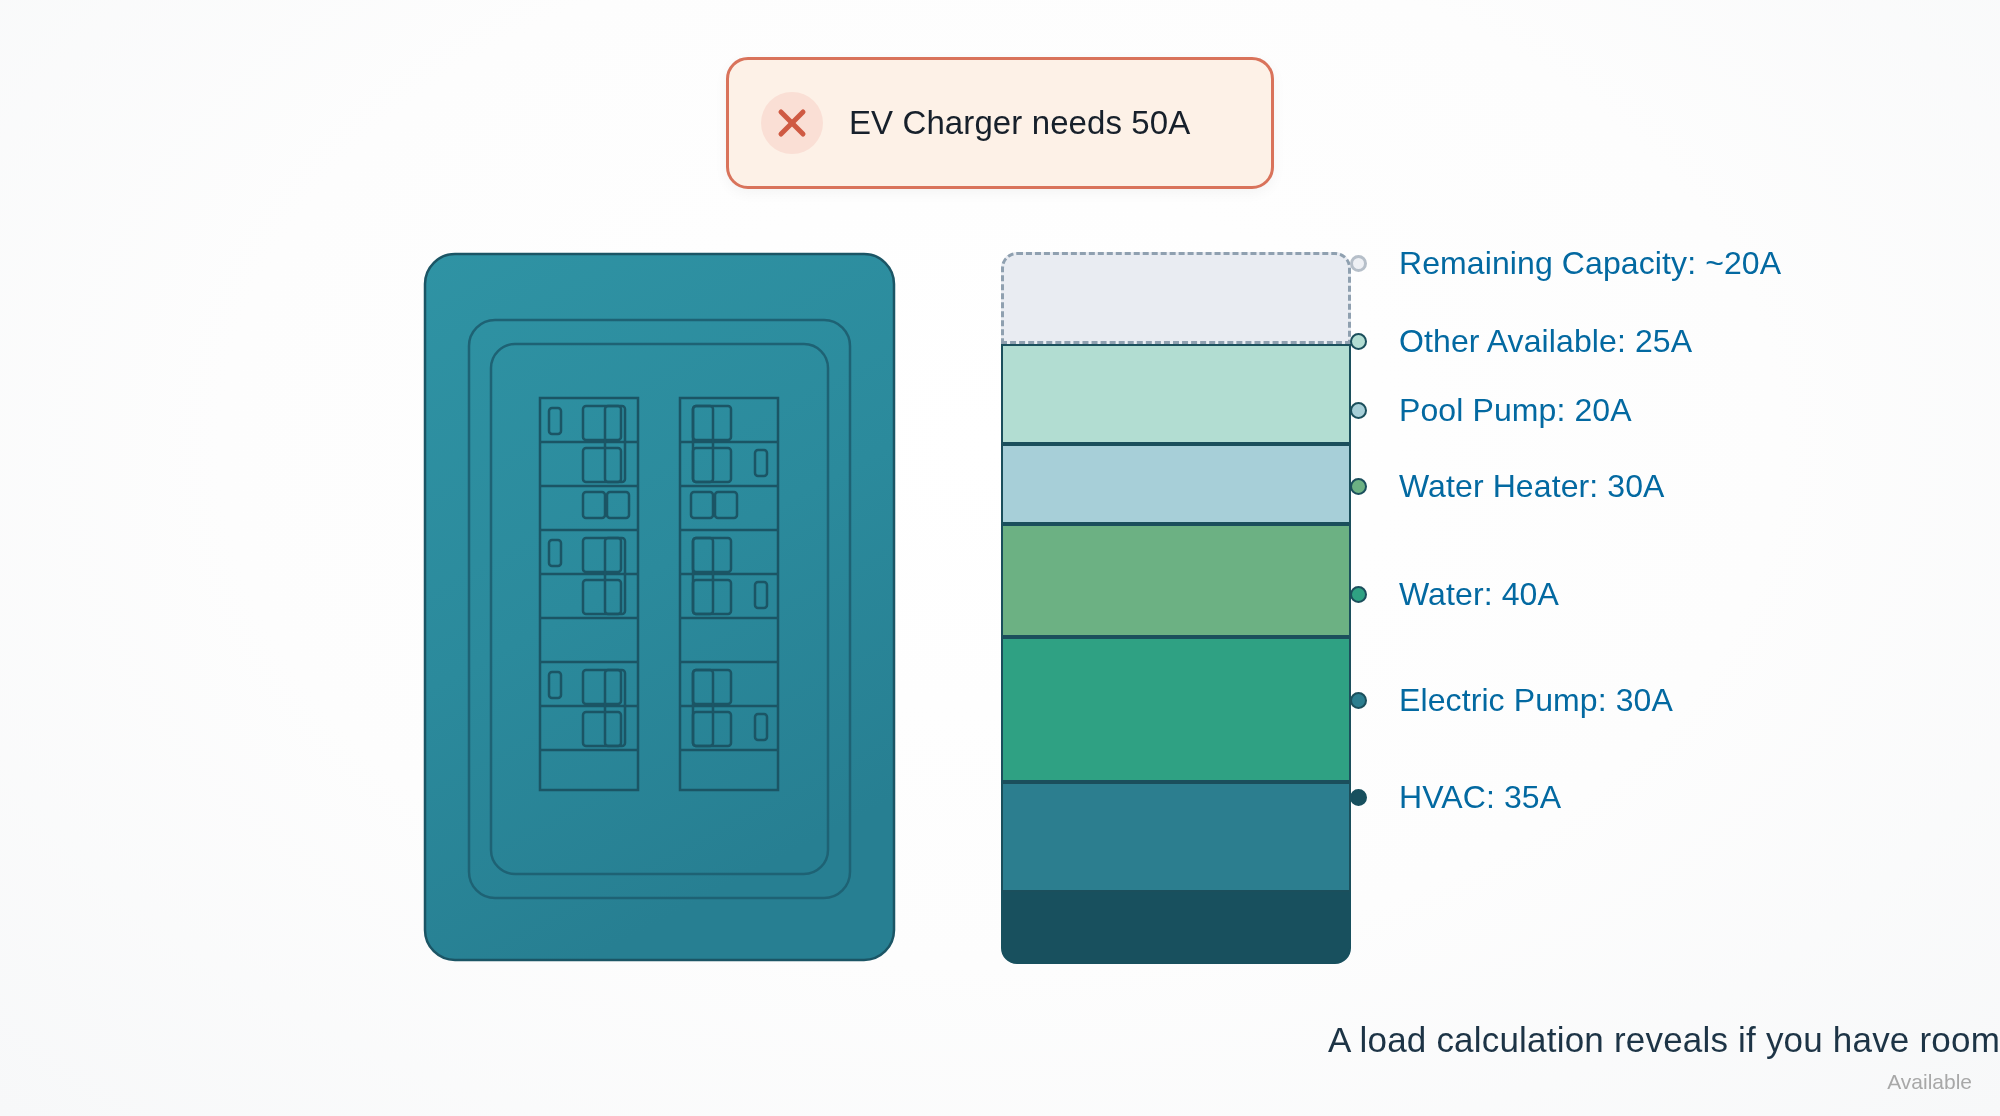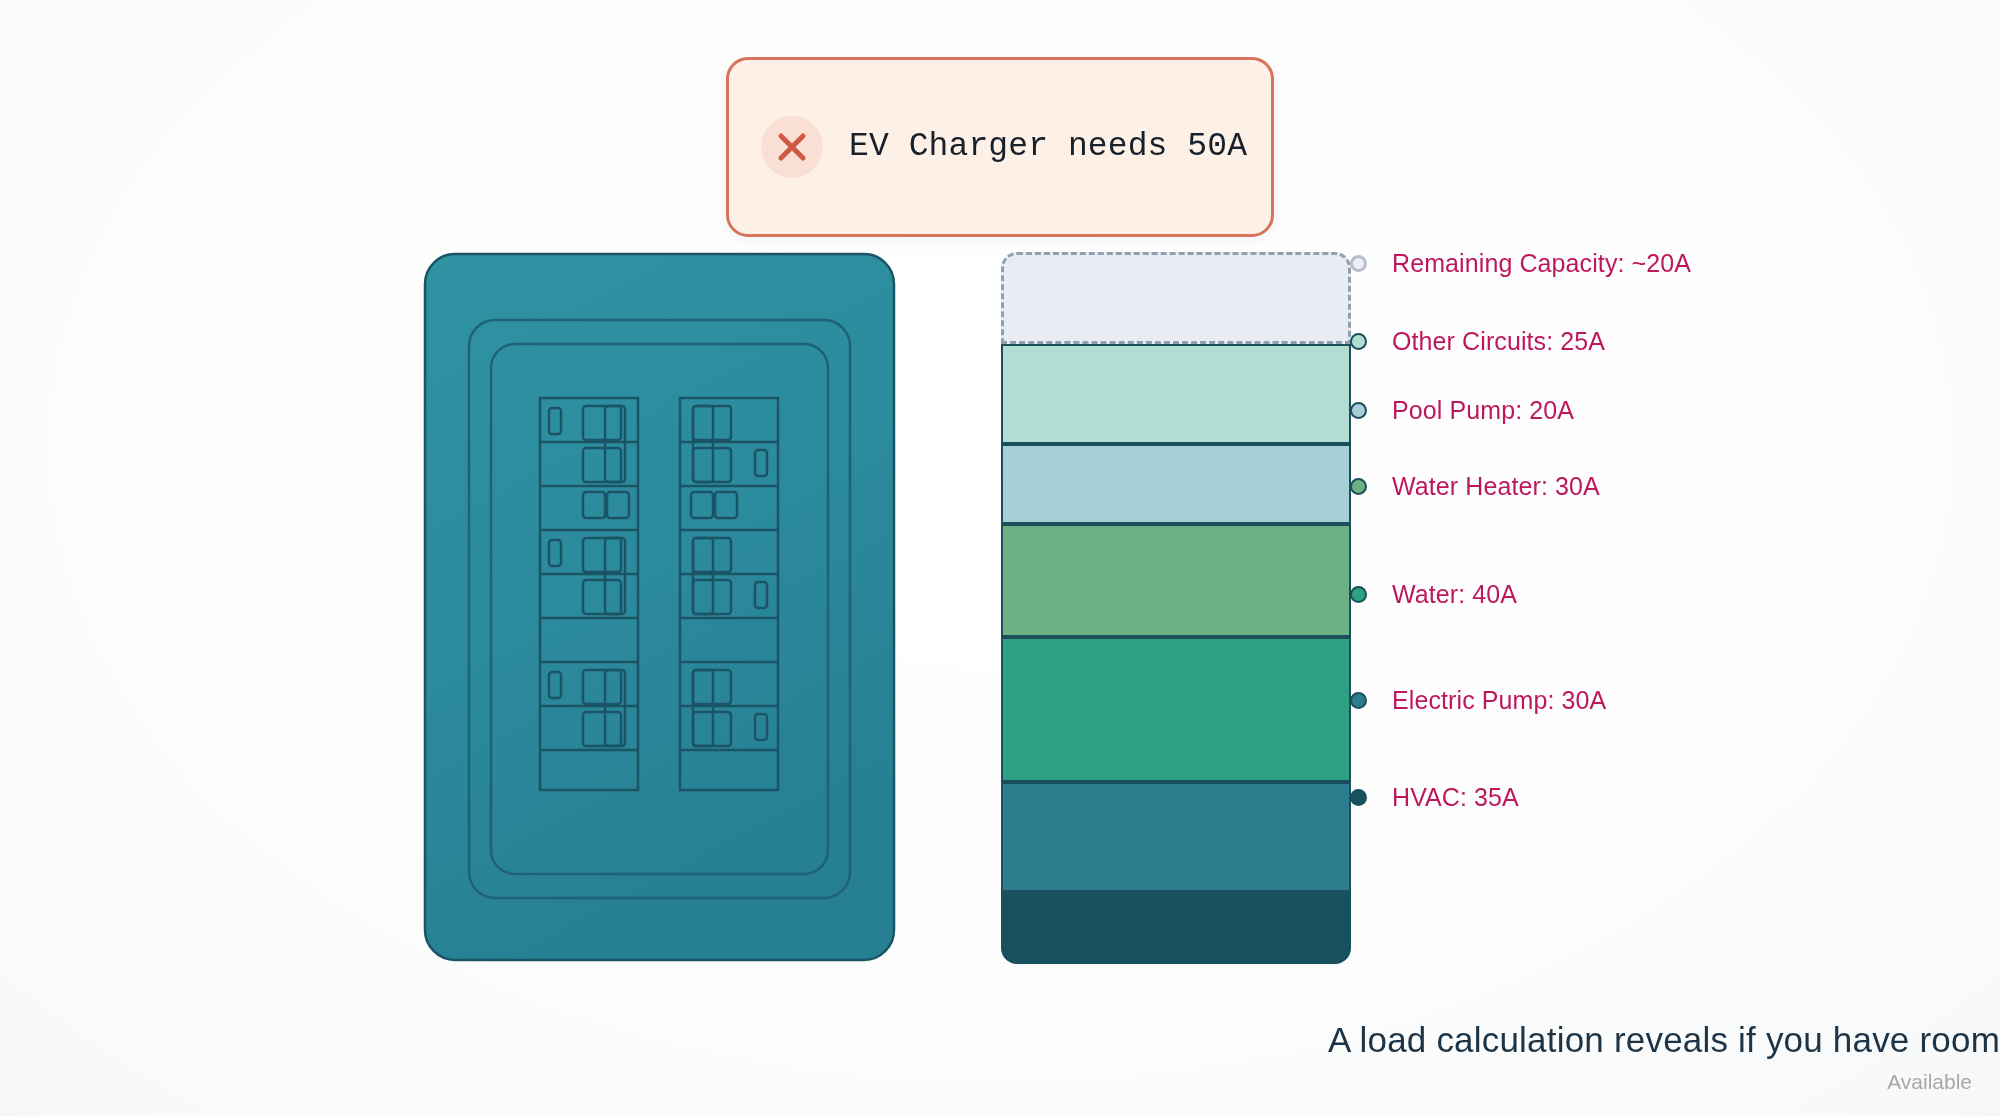--- a/index.html
+++ b/index.html
@@ -15,30 +15,29 @@
     font-family: "Liberation Sans", sans-serif;
     background: radial-gradient(ellipse at 50% 40%, #ffffff 0%, #fdfdfd 55%, #f7f8f9 100%);
   }
 
   
   .alert-box {
     position: absolute;
     left: 726px;
     top: 57px;
     width: 548px;
-    height: 180px;
+    height: 132px;
     box-sizing: border-box;
     background: #fdf1e7;
     border: 3px solid #d9735b;
     border-radius: 22px;
     display: flex;
     align-items: center;
     padding-left: 32px;
     box-shadow: 0 4px 14px rgba(0,0,0,0.045);
-    font-family: Liberation Mono, monospace;
   }
   .alert-icon {
     width: 62px;
     height: 62px;
     border-radius: 50%;
     background: #fadfd5;
     flex: 0 0 auto;
     position: relative;
     margin-right: 26px;
   }
@@ -100,23 +99,23 @@
     border-radius: 50%;
     flex: 0 0 auto;
     box-sizing: border-box;
     margin-left: -1px;
   }
   .dot.hollow {
     background: #eef0f4;
     border: 3px solid #b6bfc9;
   }
   .legend-label {
-    margin-left: 25px;
-    font-size: 25px;
-    color: #be185d;
+    margin-left: 32px;
+    font-size: 32px;
+    color: #0369a1;
     white-space: nowrap;
     letter-spacing: 0.1px;
   }
 
   
   .caption {
     position: absolute;
     left: 0;
     top: 1020px;
     width: 100%;
@@ -229,21 +228,21 @@
     <div class="seg solid bottom-round" style="top: 640px; height: 72px; background: rgb(24, 80, 94); border-color: rgb(24, 80, 94);"></div>
   </div>
 
 <div id="legend-container">
     <div class="legend-row" style="top: 263px;">
       <span class="dot hollow"></span>
       <span class="legend-label">Remaining Capacity: ~20A</span>
     </div>
     <div class="legend-row" style="top: 341px;">
       <span class="dot" style="background: rgb(178, 221, 210); border: 2px solid rgb(27, 79, 92);"></span>
-      <span class="legend-label">Other Circuits: 25A</span>
+      <span class="legend-label">Other Available: 25A</span>
     </div>
     <div class="legend-row" style="top: 410px;">
       <span class="dot" style="background: rgb(167, 207, 216); border: 2px solid rgb(27, 79, 92);"></span>
       <span class="legend-label">Pool Pump: 20A</span>
     </div>
     <div class="legend-row" style="top: 486px;">
       <span class="dot" style="background: rgb(108, 177, 131); border: 2px solid rgb(27, 79, 92);"></span>
       <span class="legend-label">Water Heater: 30A</span>
     </div>
     <div class="legend-row" style="top: 594px;">

